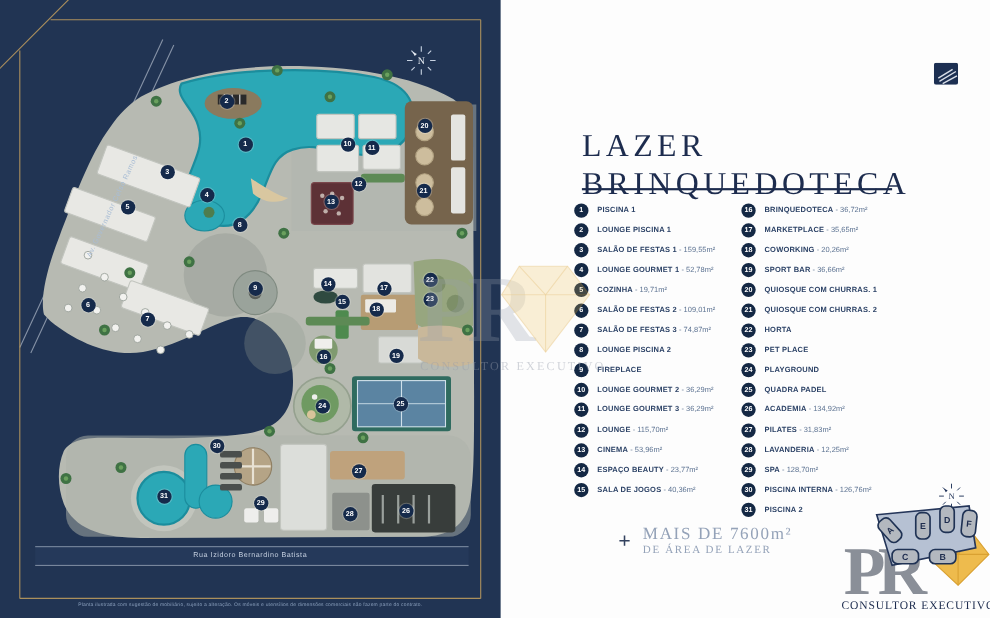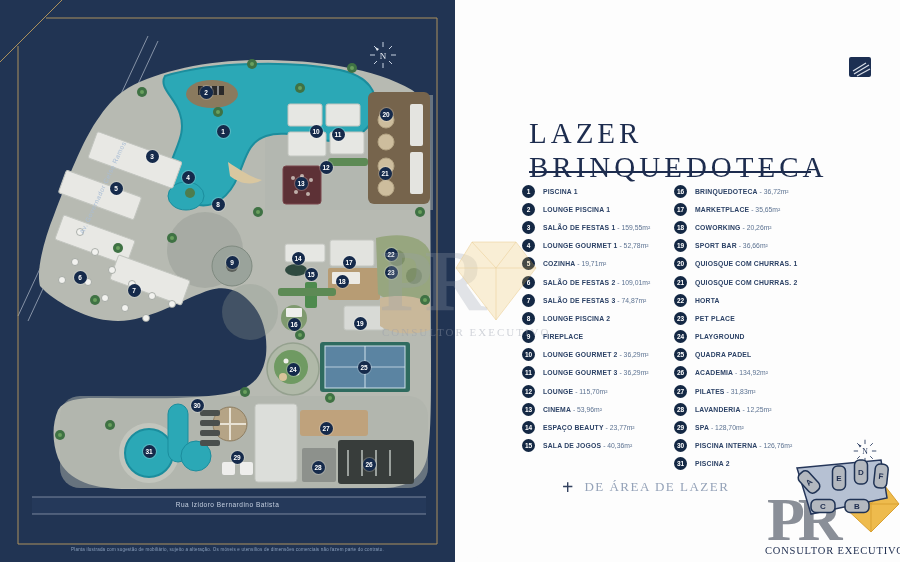--- a/index.html
+++ b/index.html
@@ -37,21 +37,21 @@
   .col.right{width:200px;}
   .lrow{display:flex;align-items:center;height:18.2px;}
   .lnum{flex:0 0 13px;width:13px;height:13px;border-radius:50%;background:#142844;color:#fff;
       font-size:6.5px;font-weight:bold;display:flex;align-items:center;justify-content:center;margin-right:8px;}
   .llabel{font-size:6.8px;font-weight:bold;color:#2c4266;letter-spacing:.2px;white-space:nowrap;}
   .larea{font-size:6.8px;font-weight:normal;color:#5d7392;white-space:nowrap;}
   .footer{position:absolute;left:88px;top:477px;display:flex;align-items:center;gap:11px;
       font-family:"Liberation Serif",serif;color:#94a2b8;}
   .footer .plus{font-size:20px;color:#33425f;font-weight:bold;line-height:1;}
   .footer .l1{font-size:15.5px;letter-spacing:1.5px;}
-  .footer .l2{font-size:13px;letter-spacing:1.5px;}
+  .footer .l2{font-size:10px;letter-spacing:1.5px;}
   .compass-legend{position:absolute;left:378px;top:438px;}
   .pr-logo{position:absolute;left:287px;top:452px;}
 </style>
 </head>
 <body>
 
 <div class="page">
 
   <div class="map-panel">
     <svg class="site" width="455" height="562" viewBox="0 0 455 562">
@@ -495,20 +495,21 @@
           <div class="lrow">
             <span class="lnum">31</span>
             <span class="llabel">PISCINA 2</span>
           </div>
         </div>
     </div>
 
     <div class="footer">
       <span class="plus">+</span>
       <div>
+        <div class="l1">MAIS DE 7600m²</div>
         <div class="l2">DE ÁREA DE LAZER</div>
       </div>
     </div>
 
     <svg class="compass-legend" width="26" height="26" viewBox="0 0 30 30">
       <g stroke="#23355a" stroke-width="1">
         <line x1="15" y1="2" x2="15" y2="7"></line>
           <line x1="15" y1="23" x2="15" y2="28"></line>
         <line x1="2" y1="15" x2="7" y2="15"></line>
           <line x1="23" y1="15" x2="28" y2="15"></line>

